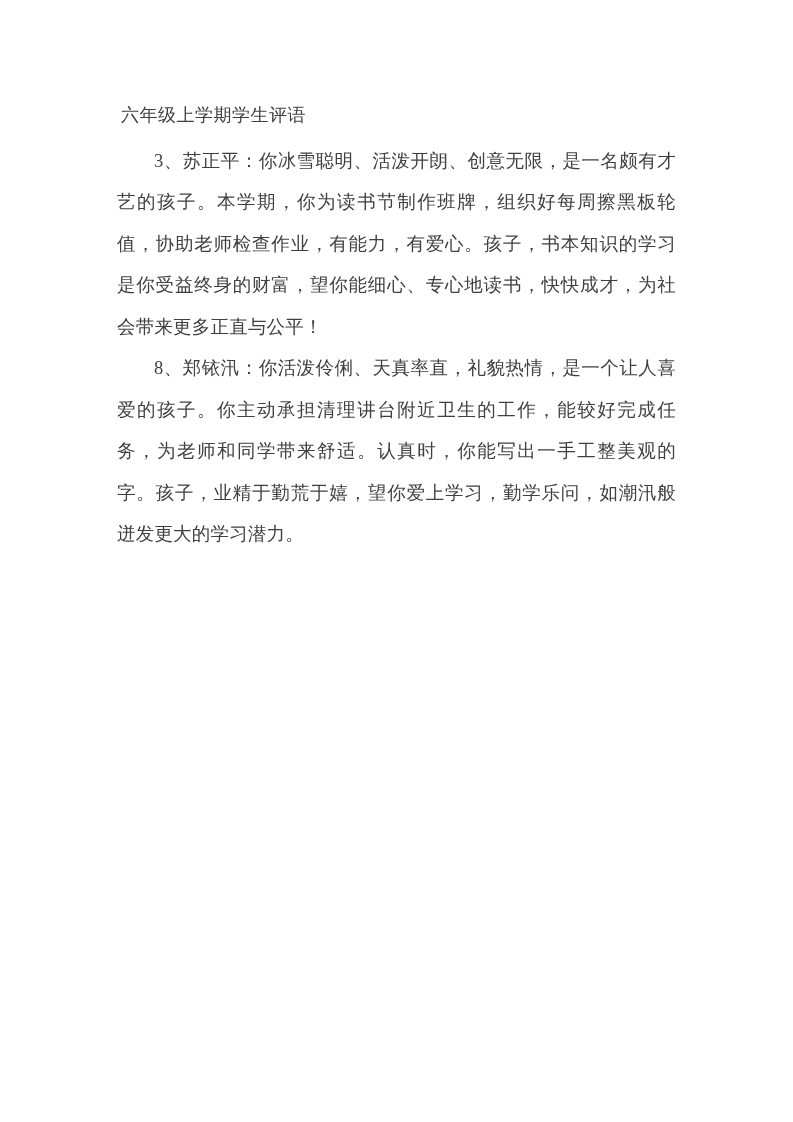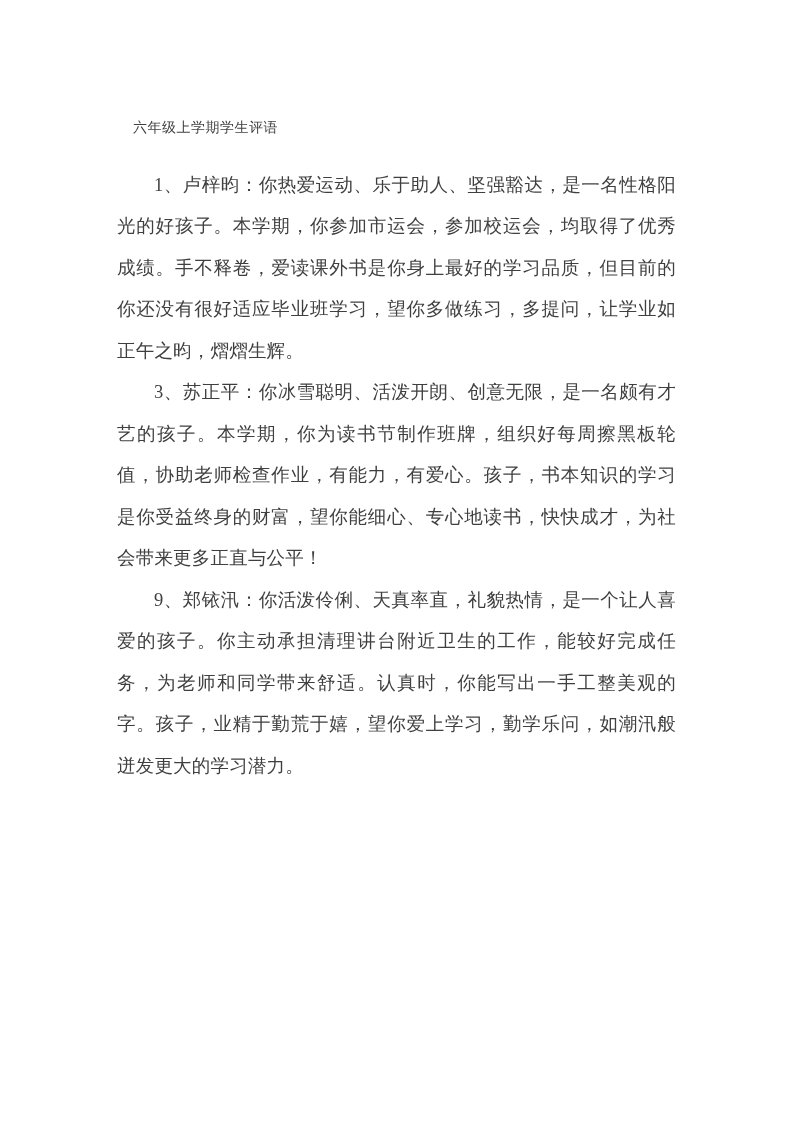--- a/index.html
+++ b/index.html
@@ -15,41 +15,40 @@
     margin: 0 auto;
     background: #ffffff;
     padding: 91px 117px 0 117px;
     font-family: "Liberation Serif", "DejaVu Serif", serif;
     color: #3f3f3f;
     font-size: 18.5px;
     line-height: 41.5px;
     overflow: hidden;
   }
   .doc-title {
-    margin: 16px;
+    margin: 4px;
     padding: 0;
-    font-size: 14px;
+    font-size: 18px;
     font-weight: normal;
     text-align: left;
     letter-spacing: 0.5px;
   }
   .comment-paragraph {
     margin: 0;
     padding: 0;
     text-indent: 2em;
     text-align: justify;
     text-justify: inter-ideograph;
     letter-spacing: 0.2px;
   }
 </style>
 </head>
 <body>
 
 <div class="doc-page">
   <h1 class="doc-title">六年级上学期学生评语</h1>
 
-  <p class="comment-paragraph">1、卢梓昀：你热爱运动、乐于助人、坚强豁达，是一名性格阳光的好孩子。本学期，你参加市运会，参加校运会，均取得了优秀成绩。手不释卷，爱读课外书是你身上最好的学习品质，但目前的你还没有很好适应毕业班学习，望你多做练习，多提问，让学业如正午之昀，熠熠生辉。</p>
 
   <p class="comment-paragraph">3、苏正平：你冰雪聪明、活泼开朗、创意无限，是一名颇有才艺的孩子。本学期，你为读书节制作班牌，组织好每周擦黑板轮值，协助老师检查作业，有能力，有爱心。孩子，书本知识的学习是你受益终身的财富，望你能细心、专心地读书，快快成才，为社会带来更多正直与公平！</p>
 
-  <p class="comment-paragraph">9、郑铱汛：你活泼伶俐、天真率直，礼貌热情，是一个让人喜爱的孩子。你主动承担清理讲台附近卫生的工作，能较好完成任务，为老师和同学带来舒适。认真时，你能写出一手工整美观的字。孩子，业精于勤荒于嬉，望你爱上学习，勤学乐问，如潮汛般迸发更大的学习潜力。</p>
+  <p class="comment-paragraph">8、郑铱汛：你活泼伶俐、天真率直，礼貌热情，是一个让人喜爱的孩子。你主动承担清理讲台附近卫生的工作，能较好完成任务，为老师和同学带来舒适。认真时，你能写出一手工整美观的字。孩子，业精于勤荒于嬉，望你爱上学习，勤学乐问，如潮汛般迸发更大的学习潜力。</p>
 
 </div>
 
 </body></html>

